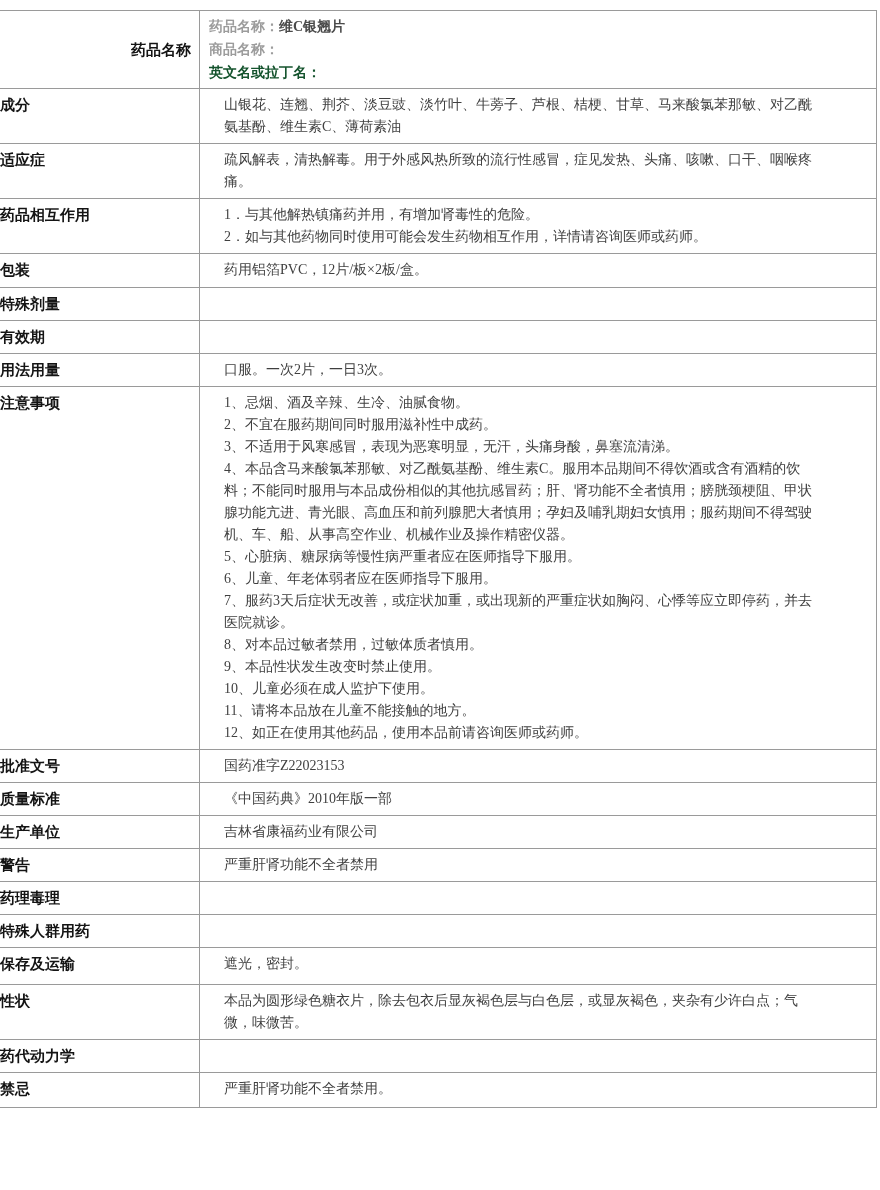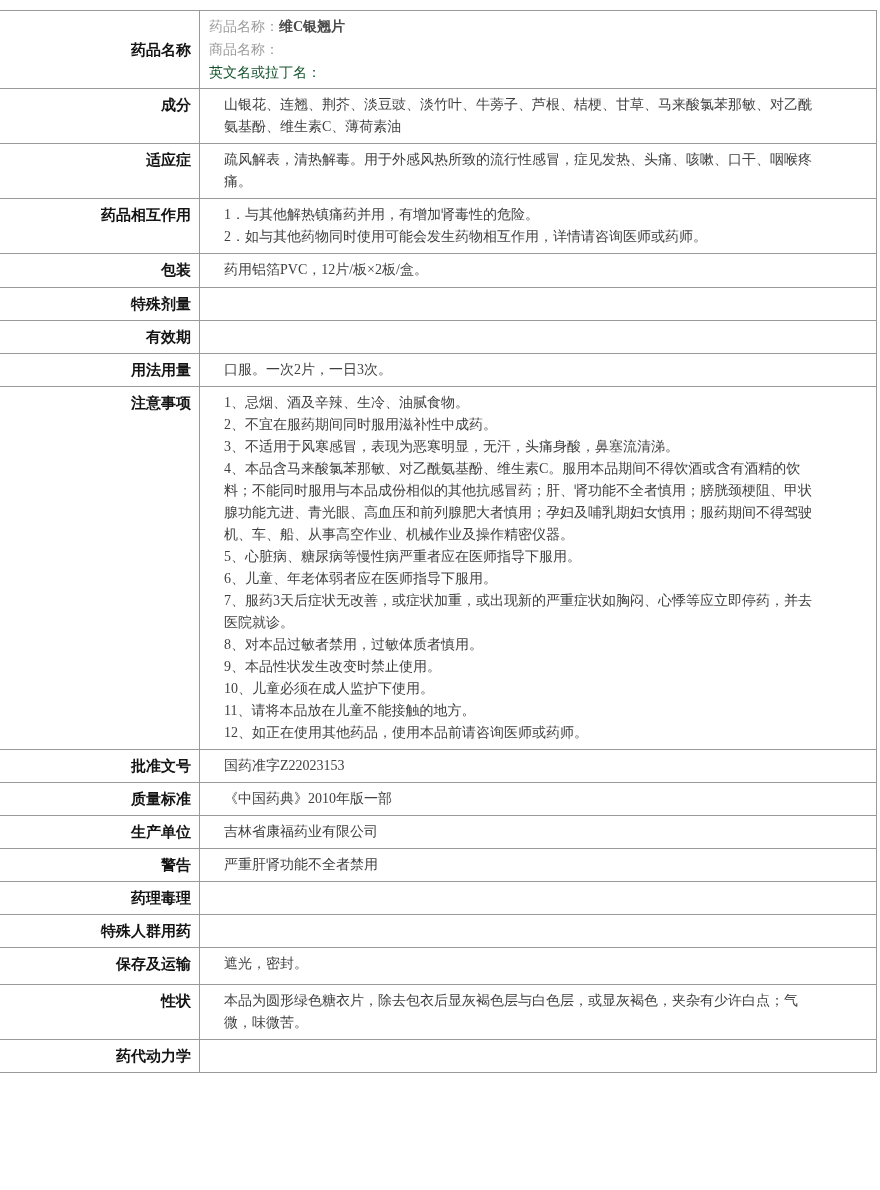--- a/index.html
+++ b/index.html
@@ -24,21 +24,20 @@
     align-items: stretch;
     border-bottom: 1px solid #9a9a9a;
     box-sizing: border-box;
   }
   .row:last-child { border-bottom: none; }
   .cell { box-sizing: border-box; }
   .label-cell {
     flex: 0 0 200px;
     width: 200px;
     border-right: 1px solid #9a9a9a;
-    text-align: right;
     padding: 5px 8px 5px 0;
     font-weight: bold;
     font-size: 15px;
     line-height: 22px;
     color: #141414;
   }
   .label-cell.v-center {
     display: flex;
     align-items: center;
     justify-content: flex-end;
@@ -52,21 +51,21 @@
     white-space: pre-line;
     word-break: break-all;
   }
   .name-content-cell {
     flex: 1 1 auto;
     padding: 4px 20px 4px 9px;
     font-size: 14px;
     line-height: 23px;
   }
   .name-line { white-space: nowrap; }
-  .sub-label { color: #9c9c9c; }
+  .sub-label { color: #9c9c9c; font-weight: bold; }
   .sub-label.lighter { color: #14532d; }
   .name-value {
     color: #4a4a4a;
     font-weight: bold;
   }
 </style>
 </head>
 <body>
 
 <div class="spec-table">
@@ -170,14 +169,18 @@
   <div class="row" style="min-height:53px">
     <div class="cell label-cell">性状</div>
     <div class="cell content-cell">本品为圆形绿色糖衣片，除去包衣后显灰褐色层与白色层，或显灰褐色，夹杂有少许白点；气微，味微苦。</div>
   </div>
 
   <div class="row" style="min-height:30px">
     <div class="cell label-cell">药代动力学</div>
     <div class="cell content-cell"></div>
   </div>
 
+  <div class="row" style="min-height:34px">
+    <div class="cell label-cell">禁忌</div>
+    <div class="cell content-cell">严重肝肾功能不全者禁用。</div>
+  </div>
 
 </div>
 
 </body></html>

